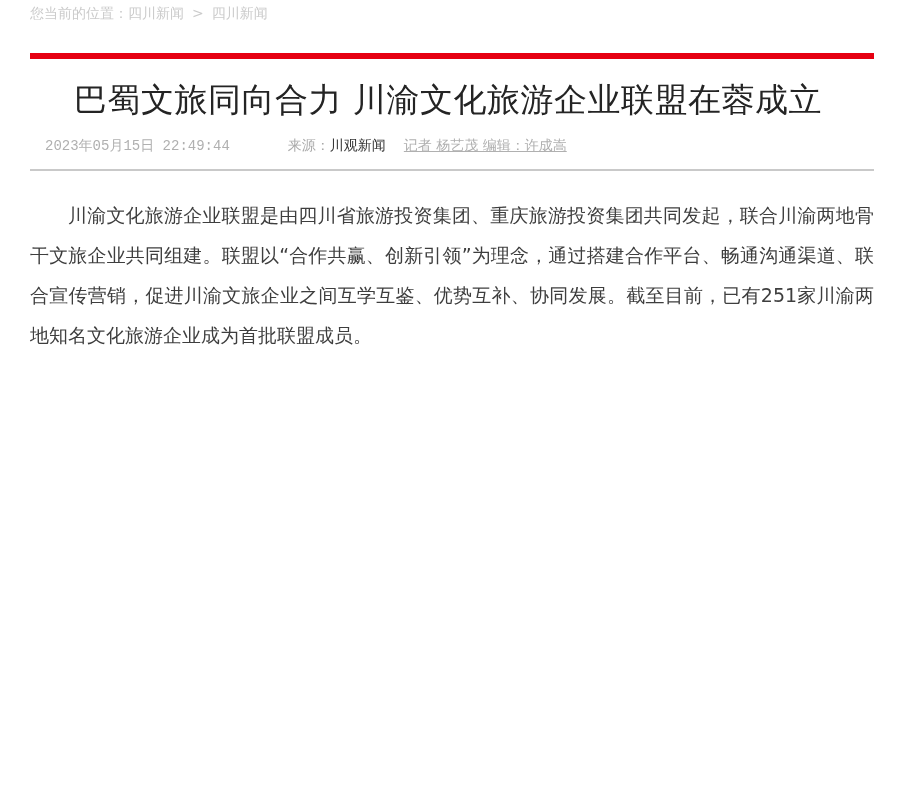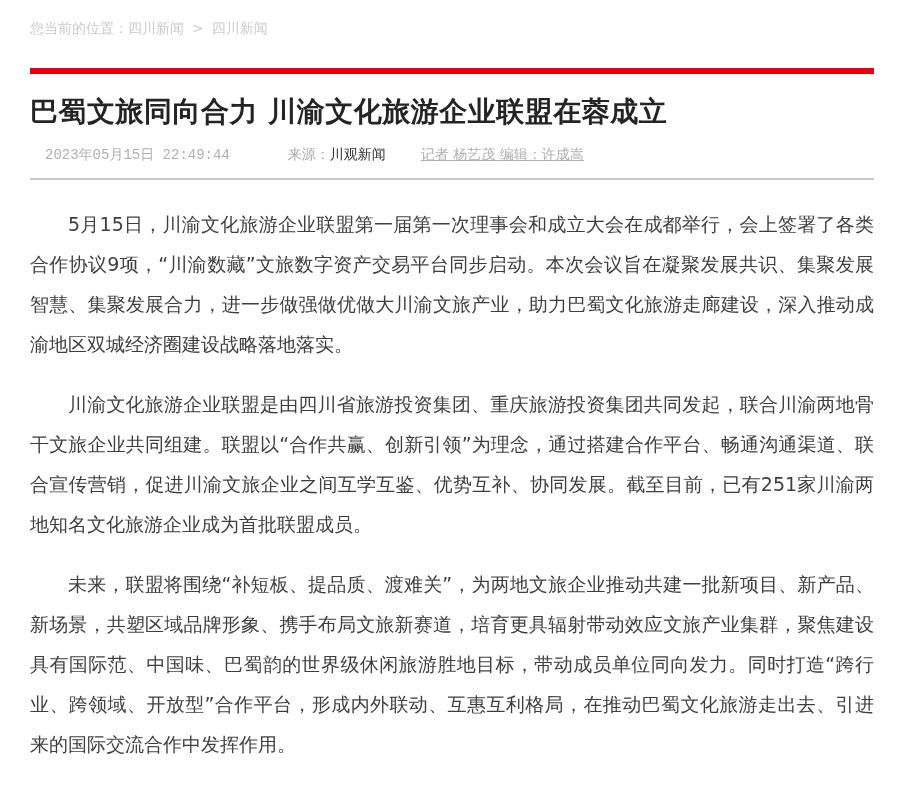--- a/index.html
+++ b/index.html
@@ -9,63 +9,64 @@
     font-family: "DejaVu Sans", "Liberation Sans", sans-serif;
   }
   .page {
     width: 904px;
     min-height: 789px;
     background: #ffffff;
     padding: 0 30px 20px 30px;
   }
   
   .breadcrumb {
-    padding-top: 18px;
+    padding-top: 3px;
     font-size: 14px;
     line-height: 20px;
     color: #cbcbcb;
   }
   .breadcrumb a {
     color: #cbcbcb;
     text-decoration: none;
     cursor: pointer;
   }
   .breadcrumb .sep { margin: 0 8px; color: #cbcbcb; }
   
   .accent-bar {
     margin-top: 30px;
     height: 6px;
     width: 100%;
     background: #e60012;
   }
   
   h1.article-title {
     margin-top: 20px;
-    font-size: 28px;
+    font-size: 33px;
     line-height: 1.25;
-    font-weight: bold;
+    font-weight: normal;
     color: #242424;
     letter-spacing: 0.5px;
+    margin-left: 44px;
   }
   
   .meta {
     margin-top: 15px;
     padding-left: 15px;
     font-size: 14px;
     line-height: 20px;
     color: #b0b0b0;
     white-space: nowrap;
   }
   .meta .datetime { margin-right: 42px; font-family: Liberation Mono, monospace; }
   .meta .source-label { color: #a9a9a9; margin-left: 16px; }
   .meta .source-name {
     color: #333333;
     text-decoration: none;
     cursor: pointer;
-    margin-right: 35px;
+    margin-right: 18px;
   }
   .meta .reporter { color: #b0b0b0; text-decoration: underline; }
   
   .divider {
     margin-top: 13px;
     border-bottom: 2px solid #c9c9c9;
     width: 100%;
   }
   
   .article-body {
@@ -93,18 +94,16 @@
 
   <h1 class="article-title">巴蜀文旅同向合力 川渝文化旅游企业联盟在蓉成立</h1>
 
   <div class="meta">
     <span class="datetime">2023年05月15日 22:49:44</span><span class="source-label">来源：</span><a class="source-name">川观新闻</a><span class="reporter">记者 杨艺茂 编辑：许成嵩</span>
   </div>
 
   <div class="divider"></div>
 
   <div class="article-body">
-    <p>5月15日，川渝文化旅游企业联盟第一届第一次理事会和成立大会在成都举行，会上签署了各类合作协议9项，“川渝数藏”文旅数字资产交易平台同步启动。本次会议旨在凝聚发展共识、集聚发展智慧、集聚发展合力，进一步做强做优做大川渝文旅产业，助力巴蜀文化旅游走廊建设，深入推动成渝地区双城经济圈建设战略落地落实。</p>
     <p>川渝文化旅游企业联盟是由四川省旅游投资集团、重庆旅游投资集团共同发起，联合川渝两地骨干文旅企业共同组建。联盟以“合作共赢、创新引领”为理念，通过搭建合作平台、畅通沟通渠道、联合宣传营销，促进川渝文旅企业之间互学互鉴、优势互补、协同发展。截至目前，已有251家川渝两地知名文化旅游企业成为首批联盟成员。</p>
-    <p>未来，联盟将围绕“补短板、提品质、渡难关”，为两地文旅企业推动共建一批新项目、新产品、新场景，共塑区域品牌形象、携手布局文旅新赛道，培育更具辐射带动效应文旅产业集群，聚焦建设具有国际范、中国味、巴蜀韵的世界级休闲旅游胜地目标，带动成员单位同向发力。同时打造“跨行业、跨领域、开放型”合作平台，形成内外联动、互惠互利格局，在推动巴蜀文化旅游走出去、引进来的国际交流合作中发挥作用。</p>
   </div>
 
 </div>
 
 </body></html>

